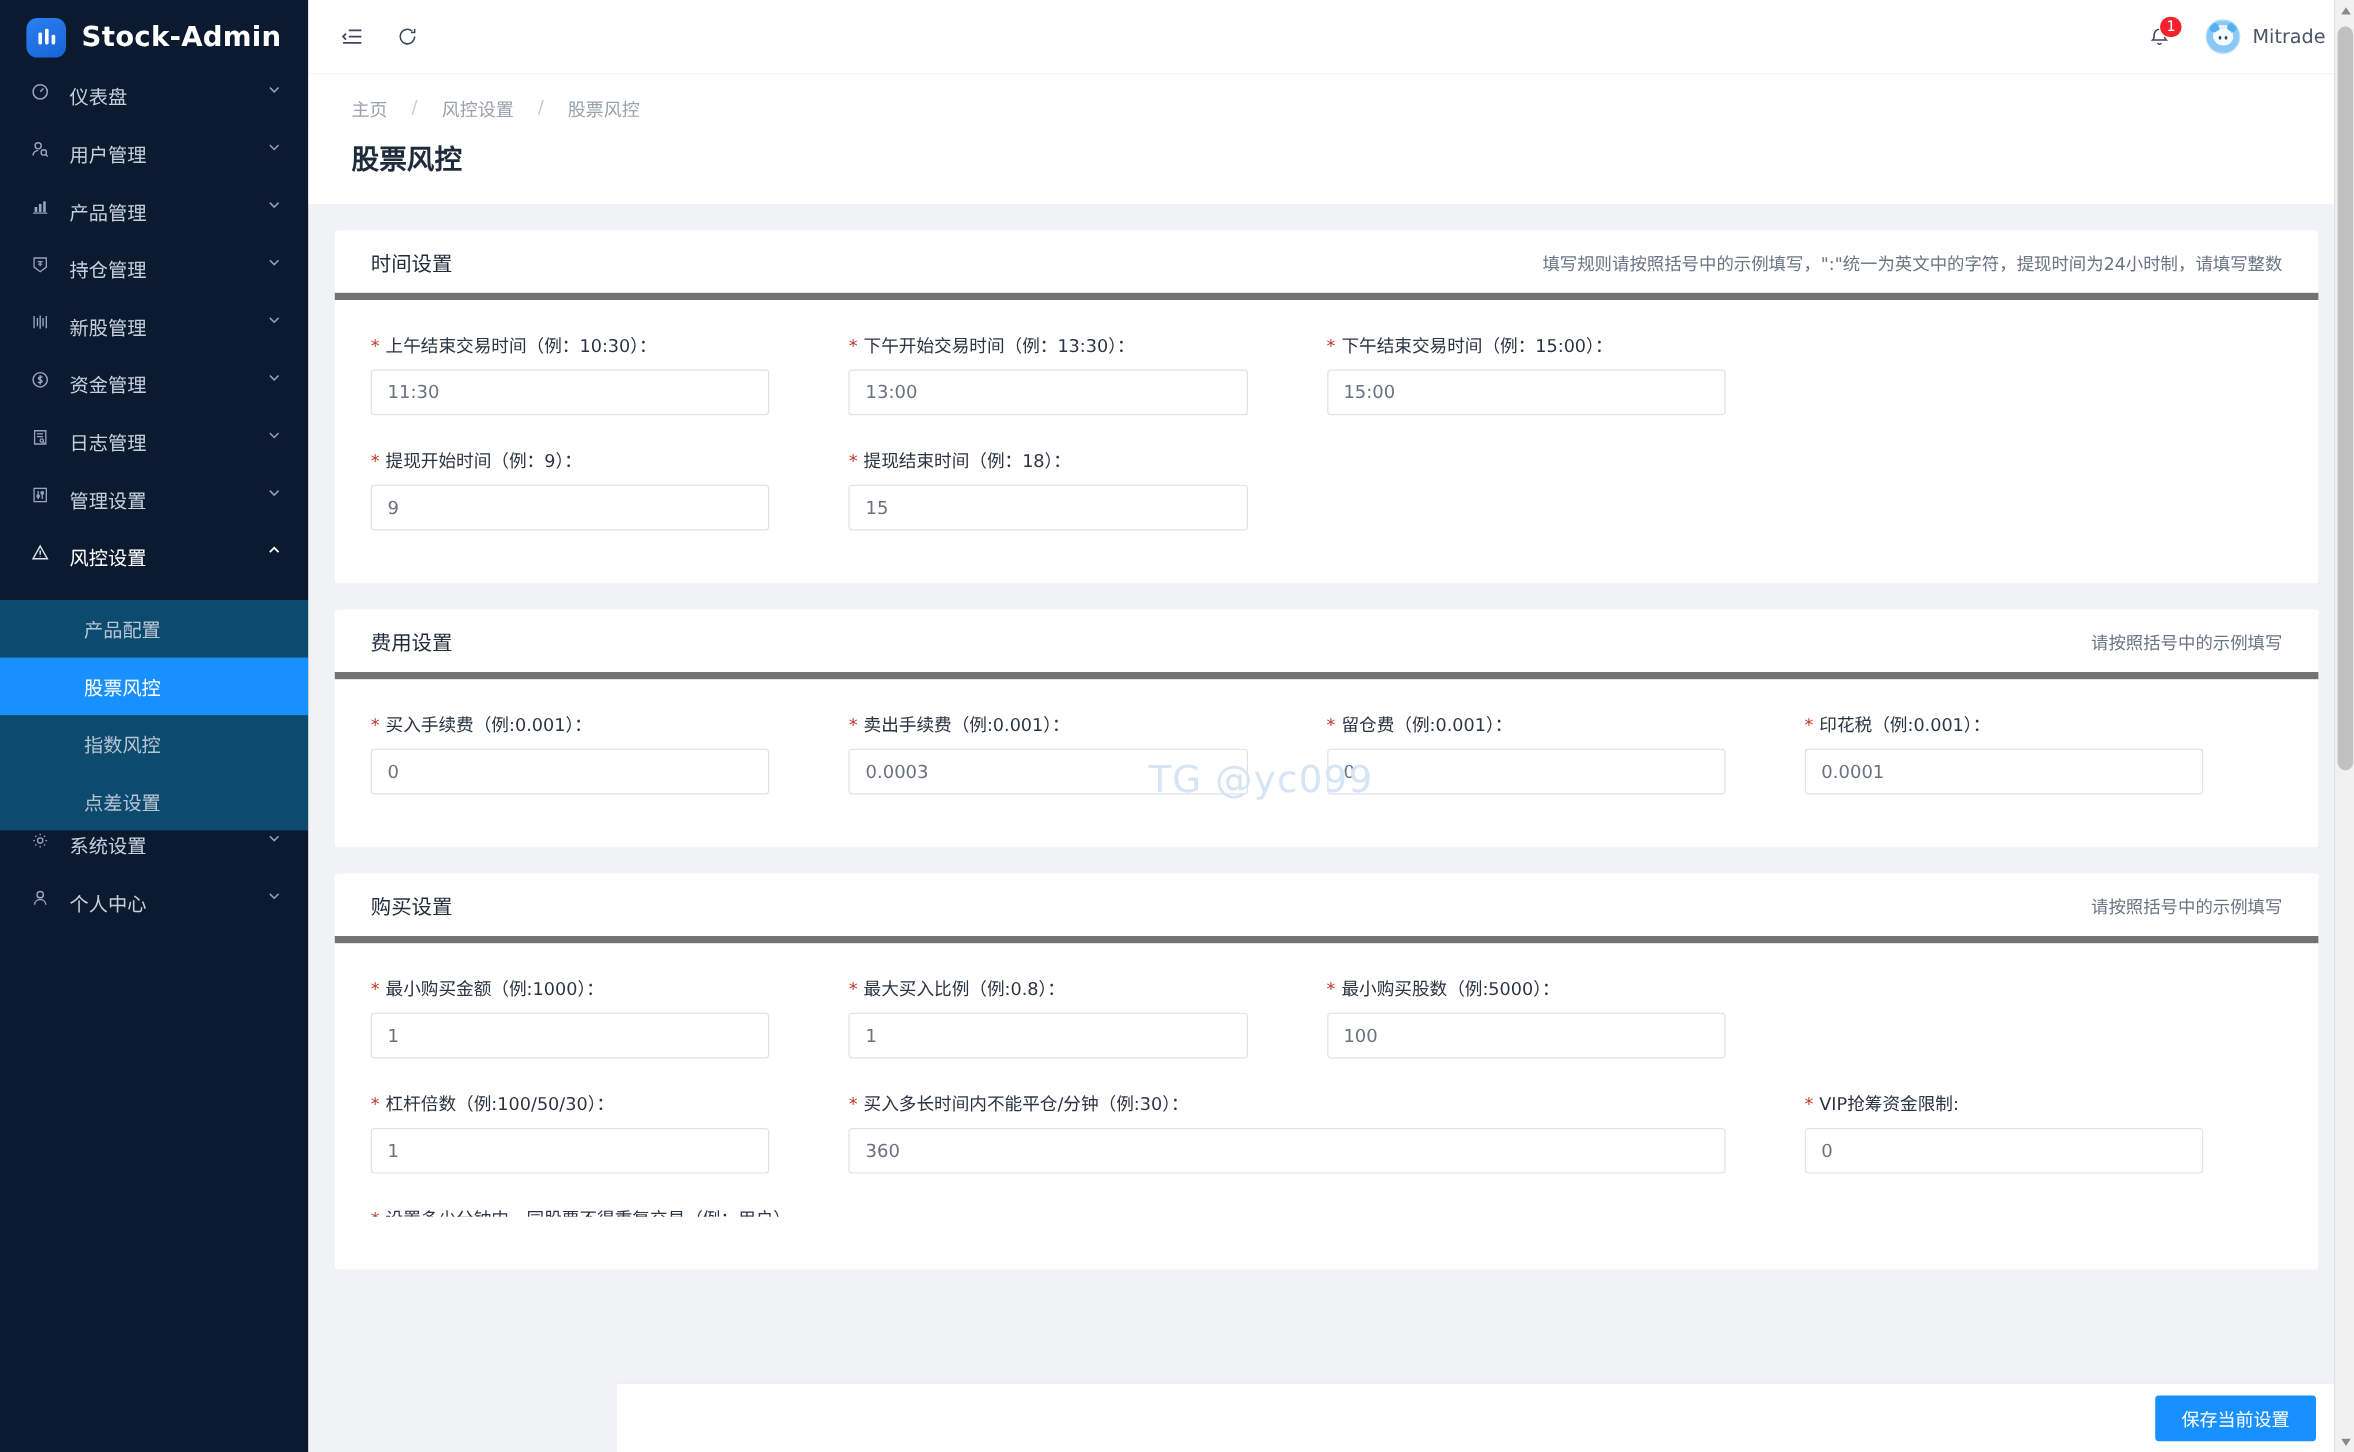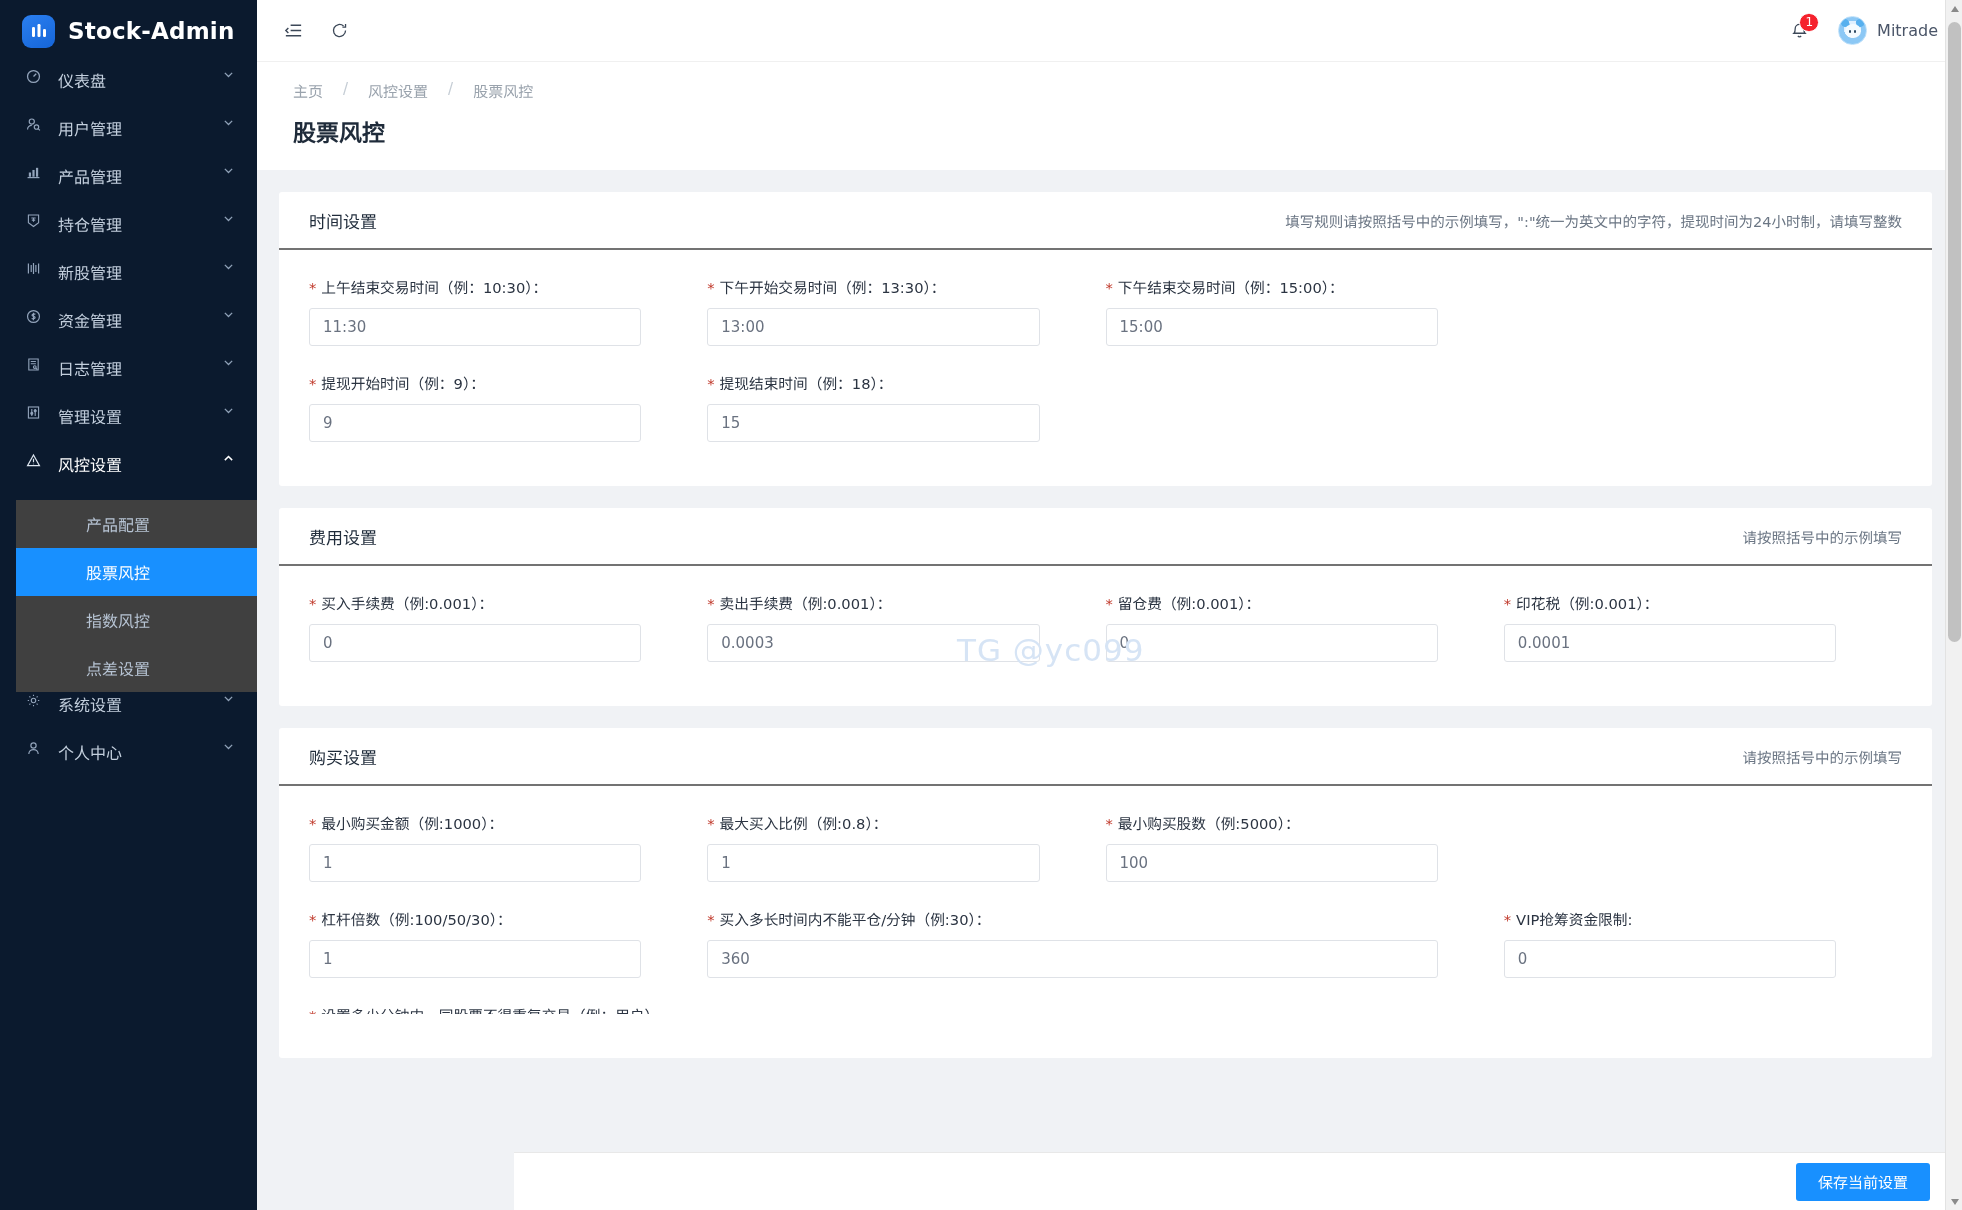--- a/index.html
+++ b/index.html
@@ -44,21 +44,21 @@
     width: 22px; flex: 0 0 22px; display: flex; align-items: center;
     justify-content: center; color: #93a4bb;
   }
   .nav-item .lbl {
     margin-left: 14px; color: #c3cfdd; font-size: 16px; white-space: nowrap;
     flex: 1 1 auto;
   }
   .nav-item .chev { color: #8fa1b7; display: flex; align-items: center; }
   .nav-item.open .lbl { color: #ffffff; }
   .nav-item.open .ico { color: #dde6f0; }
-  .submenu { background: #404040; margin-left: 16px; }
+  .submenu { background: #0c4a6e; }
   .sub-item {
     height: 48px; display: flex; align-items: center;
     padding-left: 70px; color: #b6c3d3; font-size: 16px; cursor: pointer;
     white-space: nowrap;
   }
   .sub-item.active { background: #1890ff; color: #ffffff; }
 
   
   .main { flex: 1 1 auto; height: 1210px; display: flex; flex-direction: column;
           background: #f0f2f5; position: relative; overflow: hidden; }
@@ -100,21 +100,21 @@
   .crumb .sep { color: #c4ccd4; }
   .crumb .cur { color: #9aa3ad; }
   .page-title { font-size: 23px; font-weight: bold; color: #1f2b3a;
                 padding: 13px 0 22px 36px; background:#fff; }
 
   .content { flex: 1 1 auto; overflow: hidden; padding: 22px 30px 0 22px; position: relative; }
 
   .card { background: #ffffff; border-radius: 3px; margin-bottom: 22px; }
   .card-head {
     height: 58px; display: flex; align-items: center; padding: 0 30px;
-    border-bottom: 2px solid #737373;
+    border-bottom: 6px solid #737373;
   }
   .card-head .ttl { font-size: 17px; color: #1f2b3a; }
   .card-head .note { margin-left: auto; font-size: 14.5px; color: #6b7684; white-space: nowrap; }
   .card-body { padding: 26px 30px 18px 30px; }
 
   .row { display: flex; gap: 0; }
   .field { width: 25%; padding-right: 66px; margin-bottom: 26px; }
   .field.w50 { width: 50%; }
   .field.w25 { width: 25%; }
   .label { font-size: 14.7px; color: #2b3442; margin-bottom: 11px; white-space: nowrap; }

